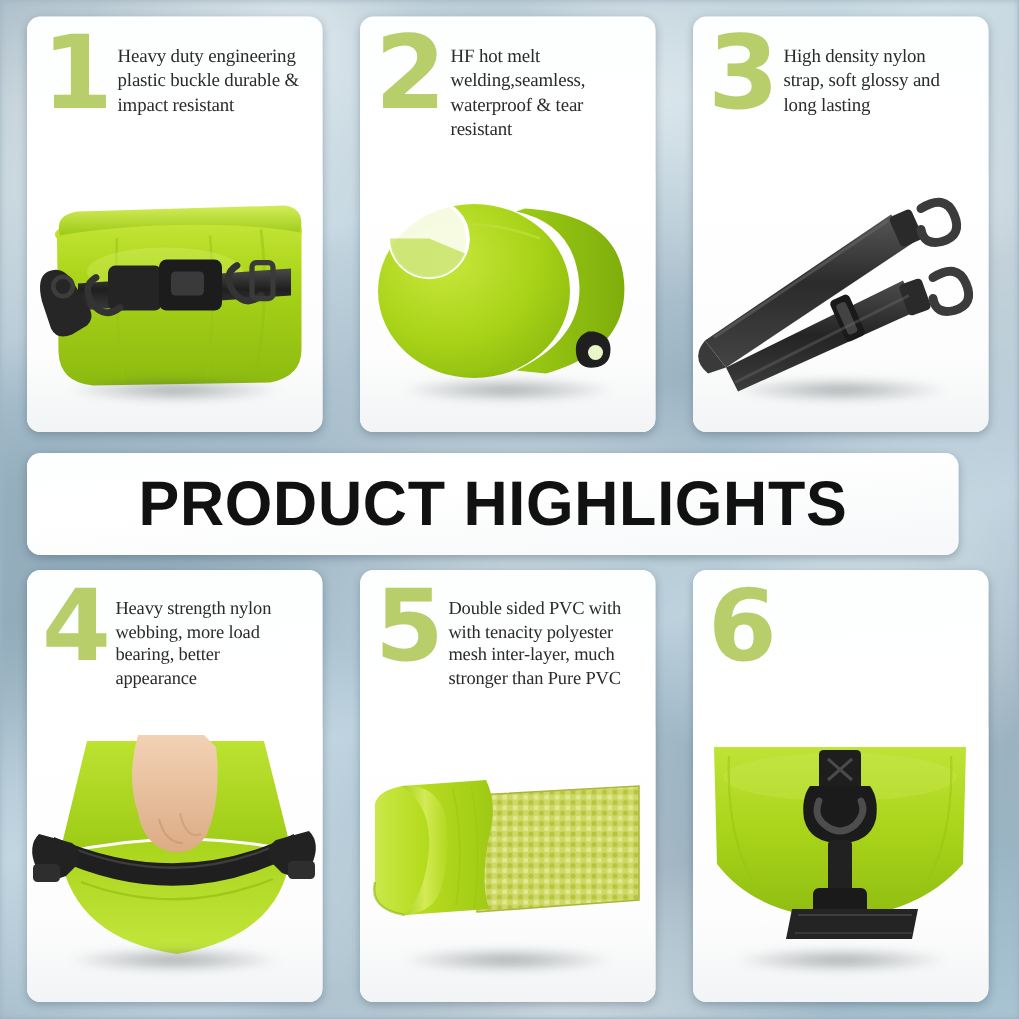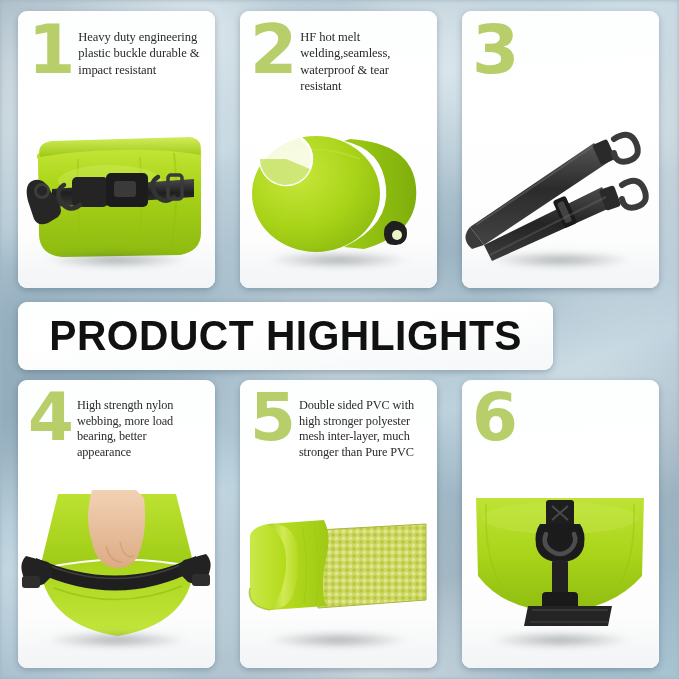--- a/index.html
+++ b/index.html
@@ -99,21 +99,21 @@
     height: 16px;
     border-radius: 50%;
     background: radial-gradient(ellipse at center, rgba(60,70,75,0.42) 0%, rgba(60,70,75,0.16) 45%, rgba(60,70,75,0) 72%);
     filter: blur(3px);
   }
 
   
   #banner {
     left: 18px;
     top: 302px;
-    width: 535px;
+    width: 621px;
     height: 68px;
     display: flex;
     align-items: center;
     justify-content: center;
   }
   #banner-text {
     font-family: "Liberation Sans Narrow", "Liberation Sans", sans-serif;
     font-size: 42px;
     font-weight: 700;
     color: #111111;
@@ -212,20 +212,21 @@
 
       <path d="M152 106 q-9 4 -8 14 q1 11 12 10 q11 -1 11 -12 q0 -10 -11 -12 Z" fill="#1f1f1f"></path>
       <circle cx="157" cy="120" r="5" fill="#e9f6c7"></circle>
     </svg>
   </div>
 </div>
 
 <div class="card tile r1 c3">
   <div class="tile-head">
     <div class="numeral">3</div>
+    <div class="caption">High density nylon strap, soft glossy and long lasting</div>
   </div>
   <div class="photo">
     <div class="ground"></div>
     <svg width="197" height="173" viewBox="0 0 197 173">
       <defs>
         <linearGradient id="strapG" x1="0" y1="0" x2="0" y2="1">
           <stop offset="0" stop-color="#565656"></stop>
           <stop offset="0.45" stop-color="#2b2b2b"></stop>
           <stop offset="1" stop-color="#444444"></stop>
         </linearGradient>
@@ -257,21 +258,21 @@
   </div>
 </div>
 
 <div class="card" id="banner">
   <div id="banner-text">PRODUCT HIGHLIGHTS</div>
 </div>
 
 <div class="card tile r2 c1">
   <div class="tile-head">
     <div class="numeral">4</div>
-    <div class="caption">High strength nylon webbing, more load bearing, better appearance</div>
+    <div class="caption">Heavy strength nylon webbing, more load bearing, better appearance</div>
   </div>
   <div class="photo">
     <div class="ground"></div>
     <svg width="197" height="184" viewBox="0 0 197 184">
       <defs>
         <linearGradient id="bagD" x1="0" y1="0" x2="0" y2="1">
           <stop offset="0" stop-color="#bde231"></stop>
           <stop offset="1" stop-color="#9ccb15"></stop>
         </linearGradient>
         <linearGradient id="bagD2" x1="0" y1="0" x2="0" y2="1">
@@ -301,21 +302,21 @@
 
       <path d="M188 70 Q196 78 190 92 Q184 104 170 98 L162 90 Q158 82 166 76 Z" fill="#222"></path>
       <rect x="174" y="90" width="18" height="12" rx="3" fill="#2e2e2e"></rect>
     </svg>
   </div>
 </div>
 
 <div class="card tile r2 c2">
   <div class="tile-head">
     <div class="numeral">5</div>
-    <div class="caption">Double sided PVC with high stronger polyester mesh inter-layer, much stronger than Pure PVC</div>
+    <div class="caption">Double sided PVC with with tenacity polyester mesh inter-layer, much stronger than Pure PVC</div>
   </div>
   <div class="photo">
     <div class="ground"></div>
     <svg width="197" height="184" viewBox="0 0 197 184">
       <defs>
         <linearGradient id="sheetG" x1="0" y1="0" x2="1" y2="0">
           <stop offset="0" stop-color="#cbe84a"></stop>
           <stop offset="0.4" stop-color="#b6dc1f"></stop>
           <stop offset="1" stop-color="#9fc915"></stop>
         </linearGradient>

